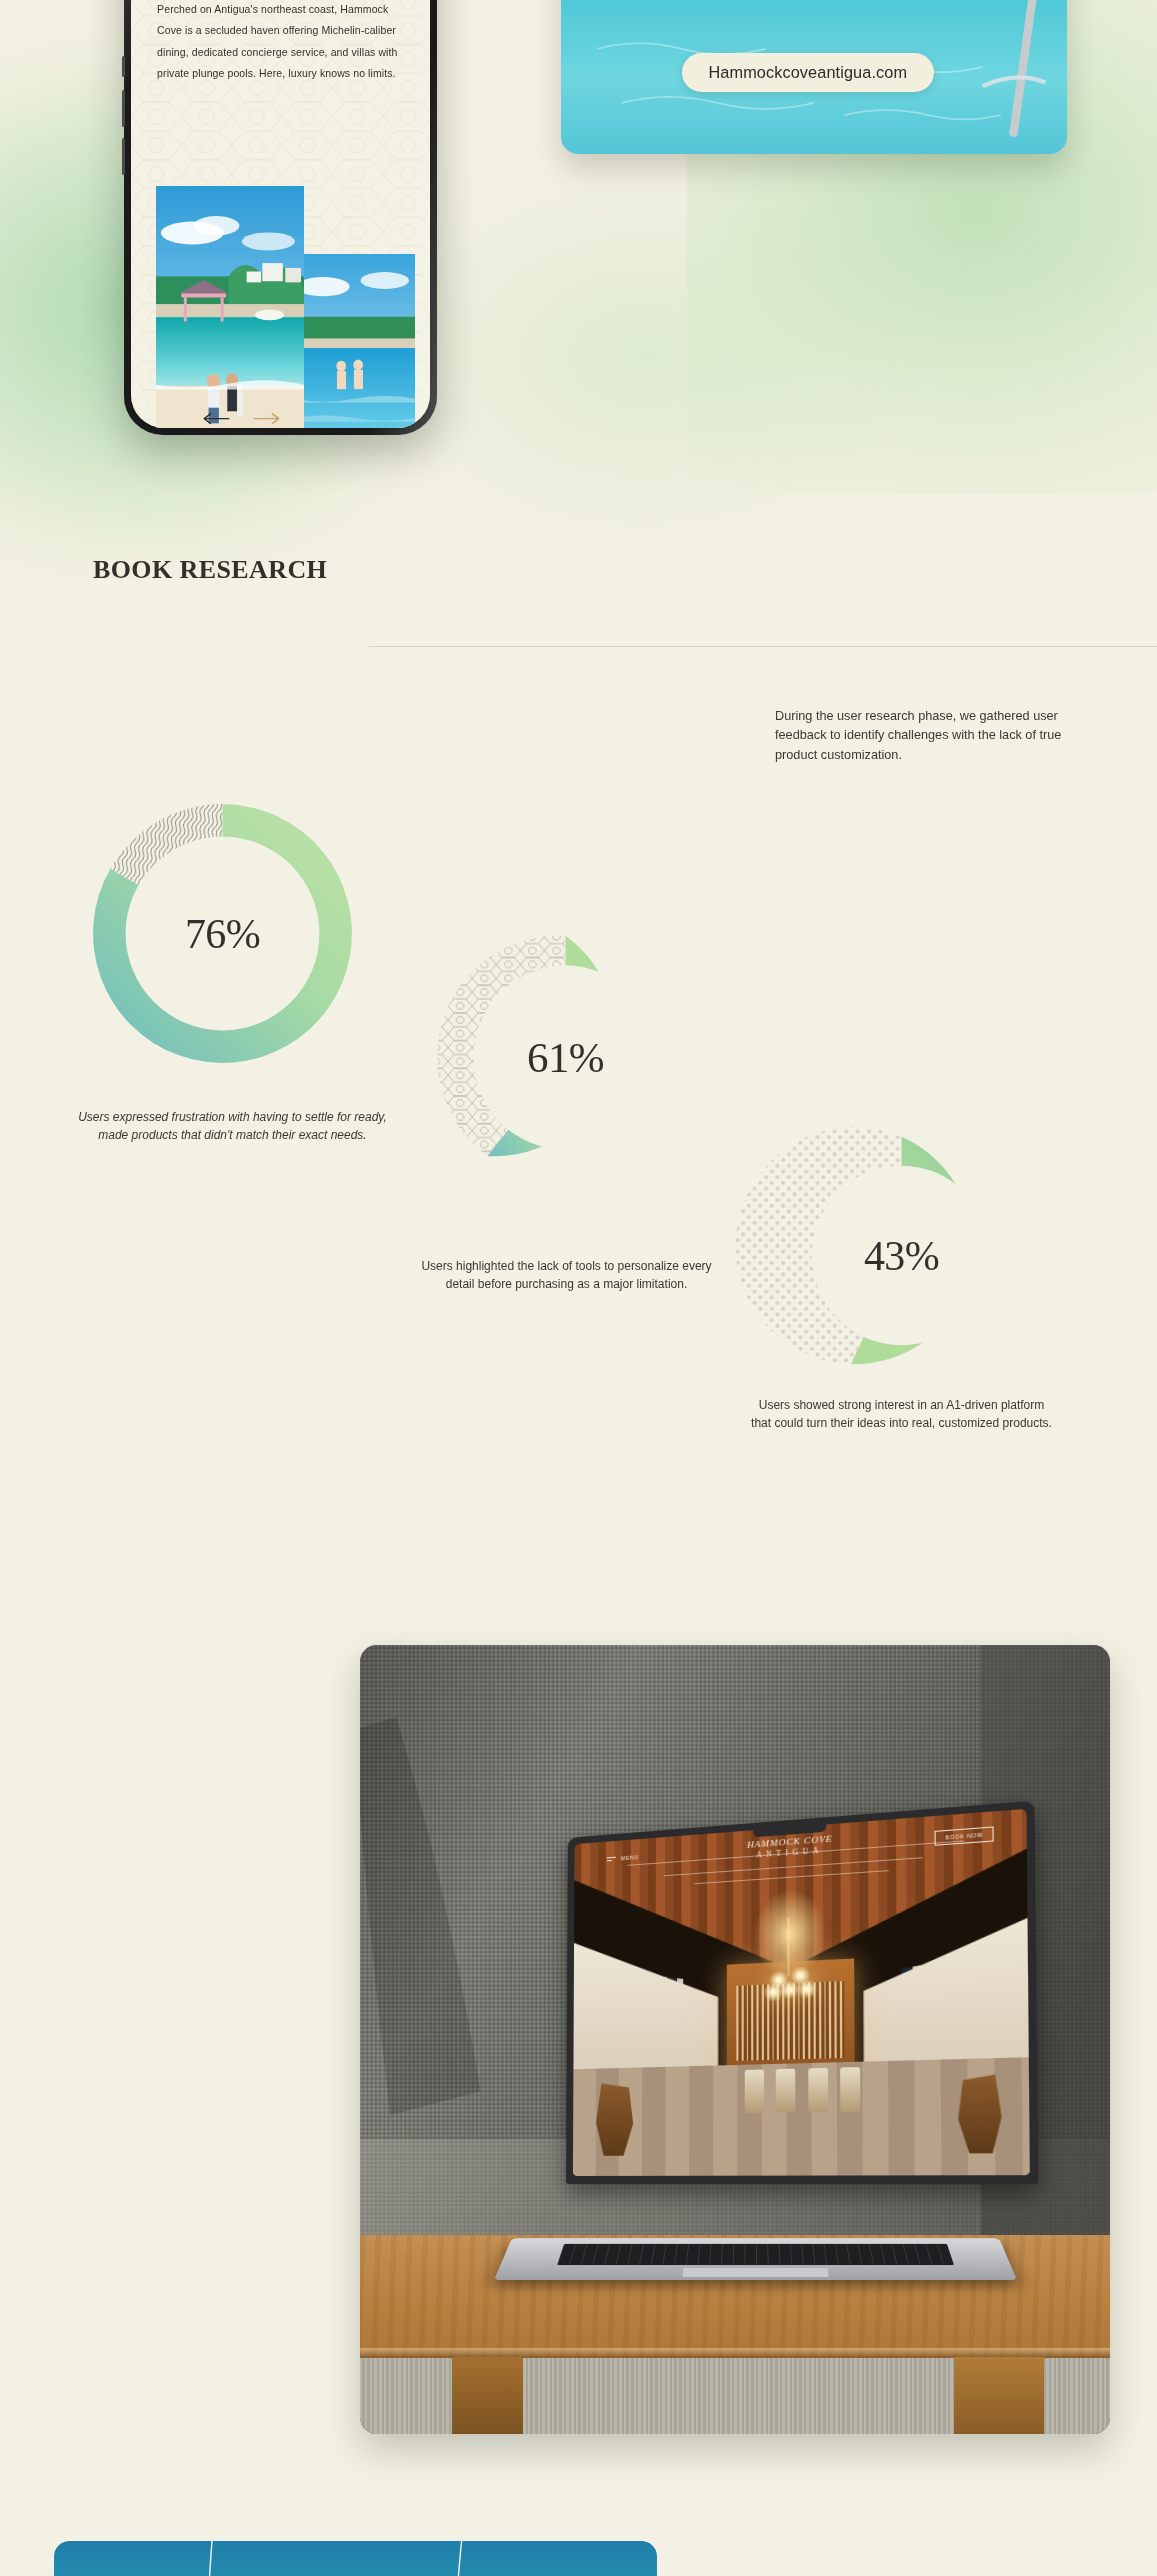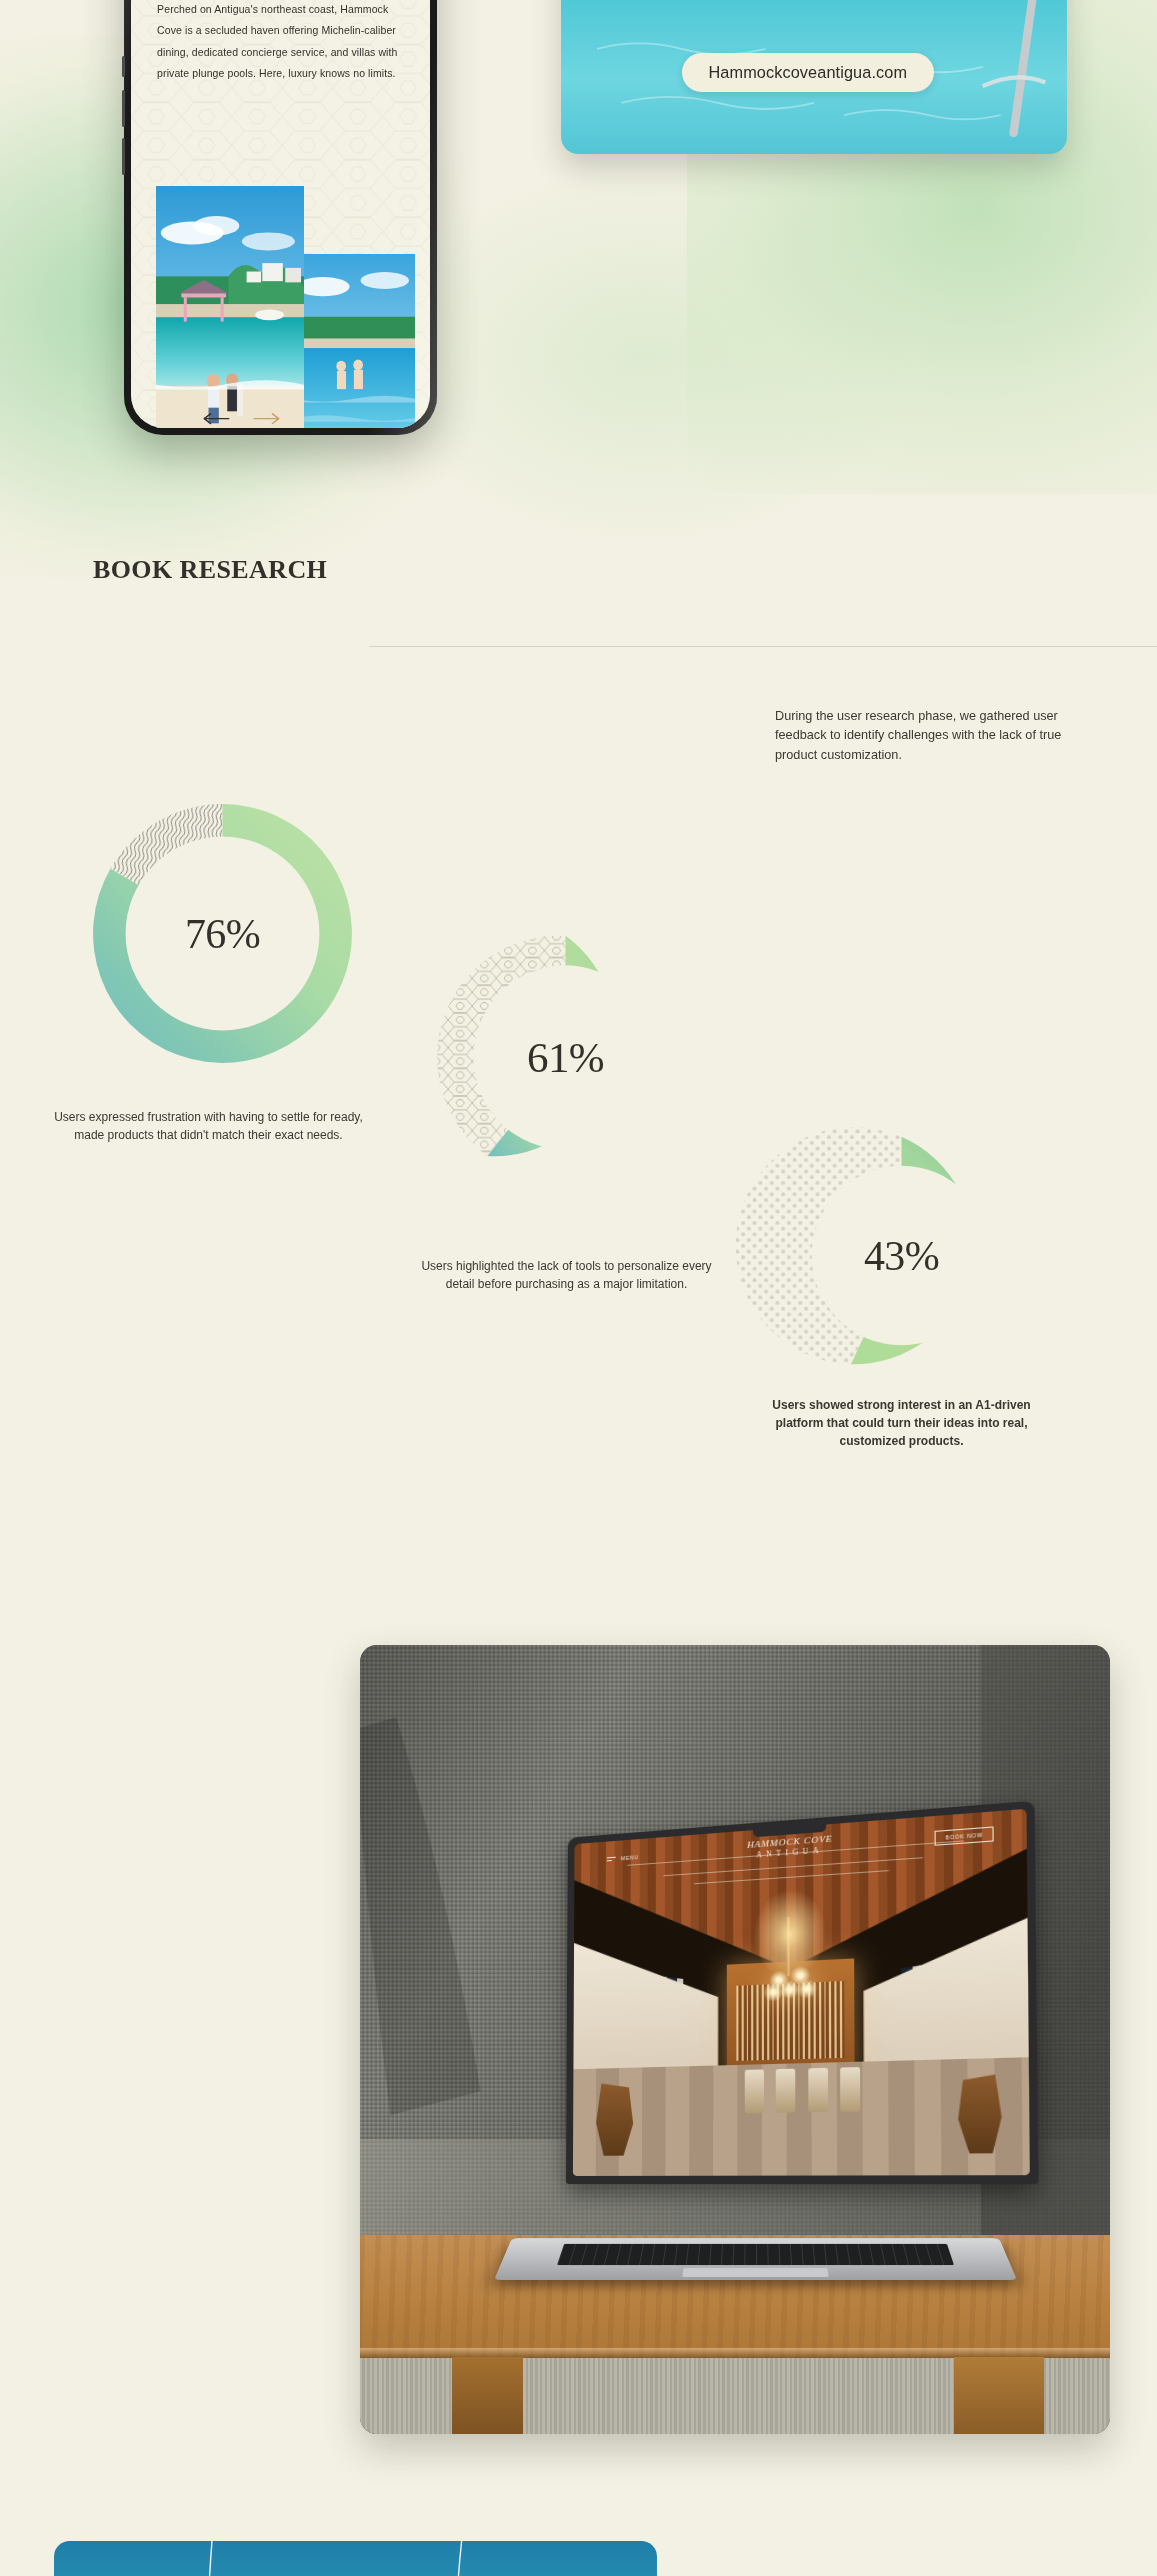--- a/index.html
+++ b/index.html
@@ -164,29 +164,29 @@
   .caption {
     position: absolute;
     text-align: center;
     font-size: 12px;
     line-height: 1.48;
     color: #3a3832;
   }
 
   #chart1 { left: 72px; top: 783px; width: 301px; height: 301px; }
   #chart1 .donut-value { font-size: 42px; }
-  #cap1 { left: 44px; top: 1109px; width: 329px; }
+  #cap1 { left: 68px; top: 1109px; width: 329px; font-style: italic; }
 
   #chart2 { left: 424px; top: 916px; width: 283px; height: 283px; }
   #chart2 .donut-value { font-size: 43px; }
   #cap2 { left: 416px; top: 1258px; width: 301px; }
 
   #chart3 { left: 763px; top: 1117px; width: 277px; height: 277px; }
   #chart3 .donut-value { font-size: 42px; }
-  #cap3 { left: 748px; top: 1397px; width: 307px; font-weight: bold; }
+  #cap3 { left: 748px; top: 1397px; width: 307px; }
 
   
   .laptop-card {
     position: absolute;
     left: 360px; top: 1645px;
     width: 750px; height: 789px;
     border-radius: 17px;
     overflow: hidden;
     background: #6d6f69;
     box-shadow: 0 15.7px 36px rgba(45,50,40,.24);

